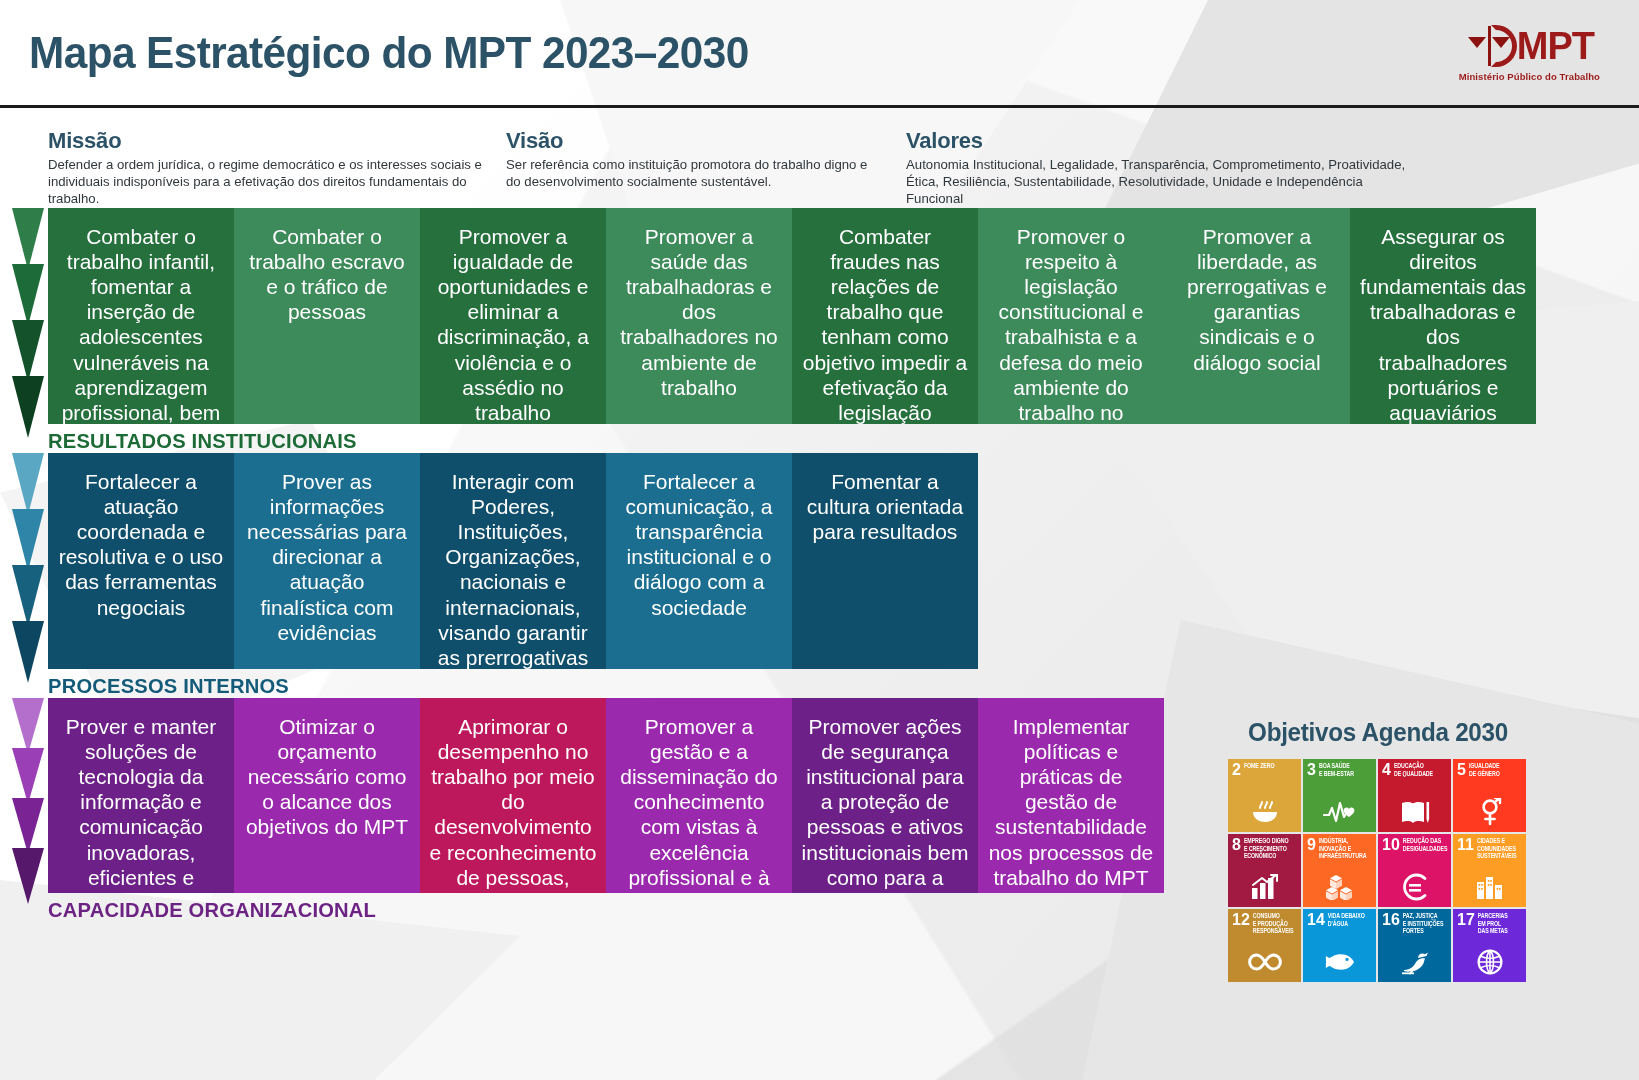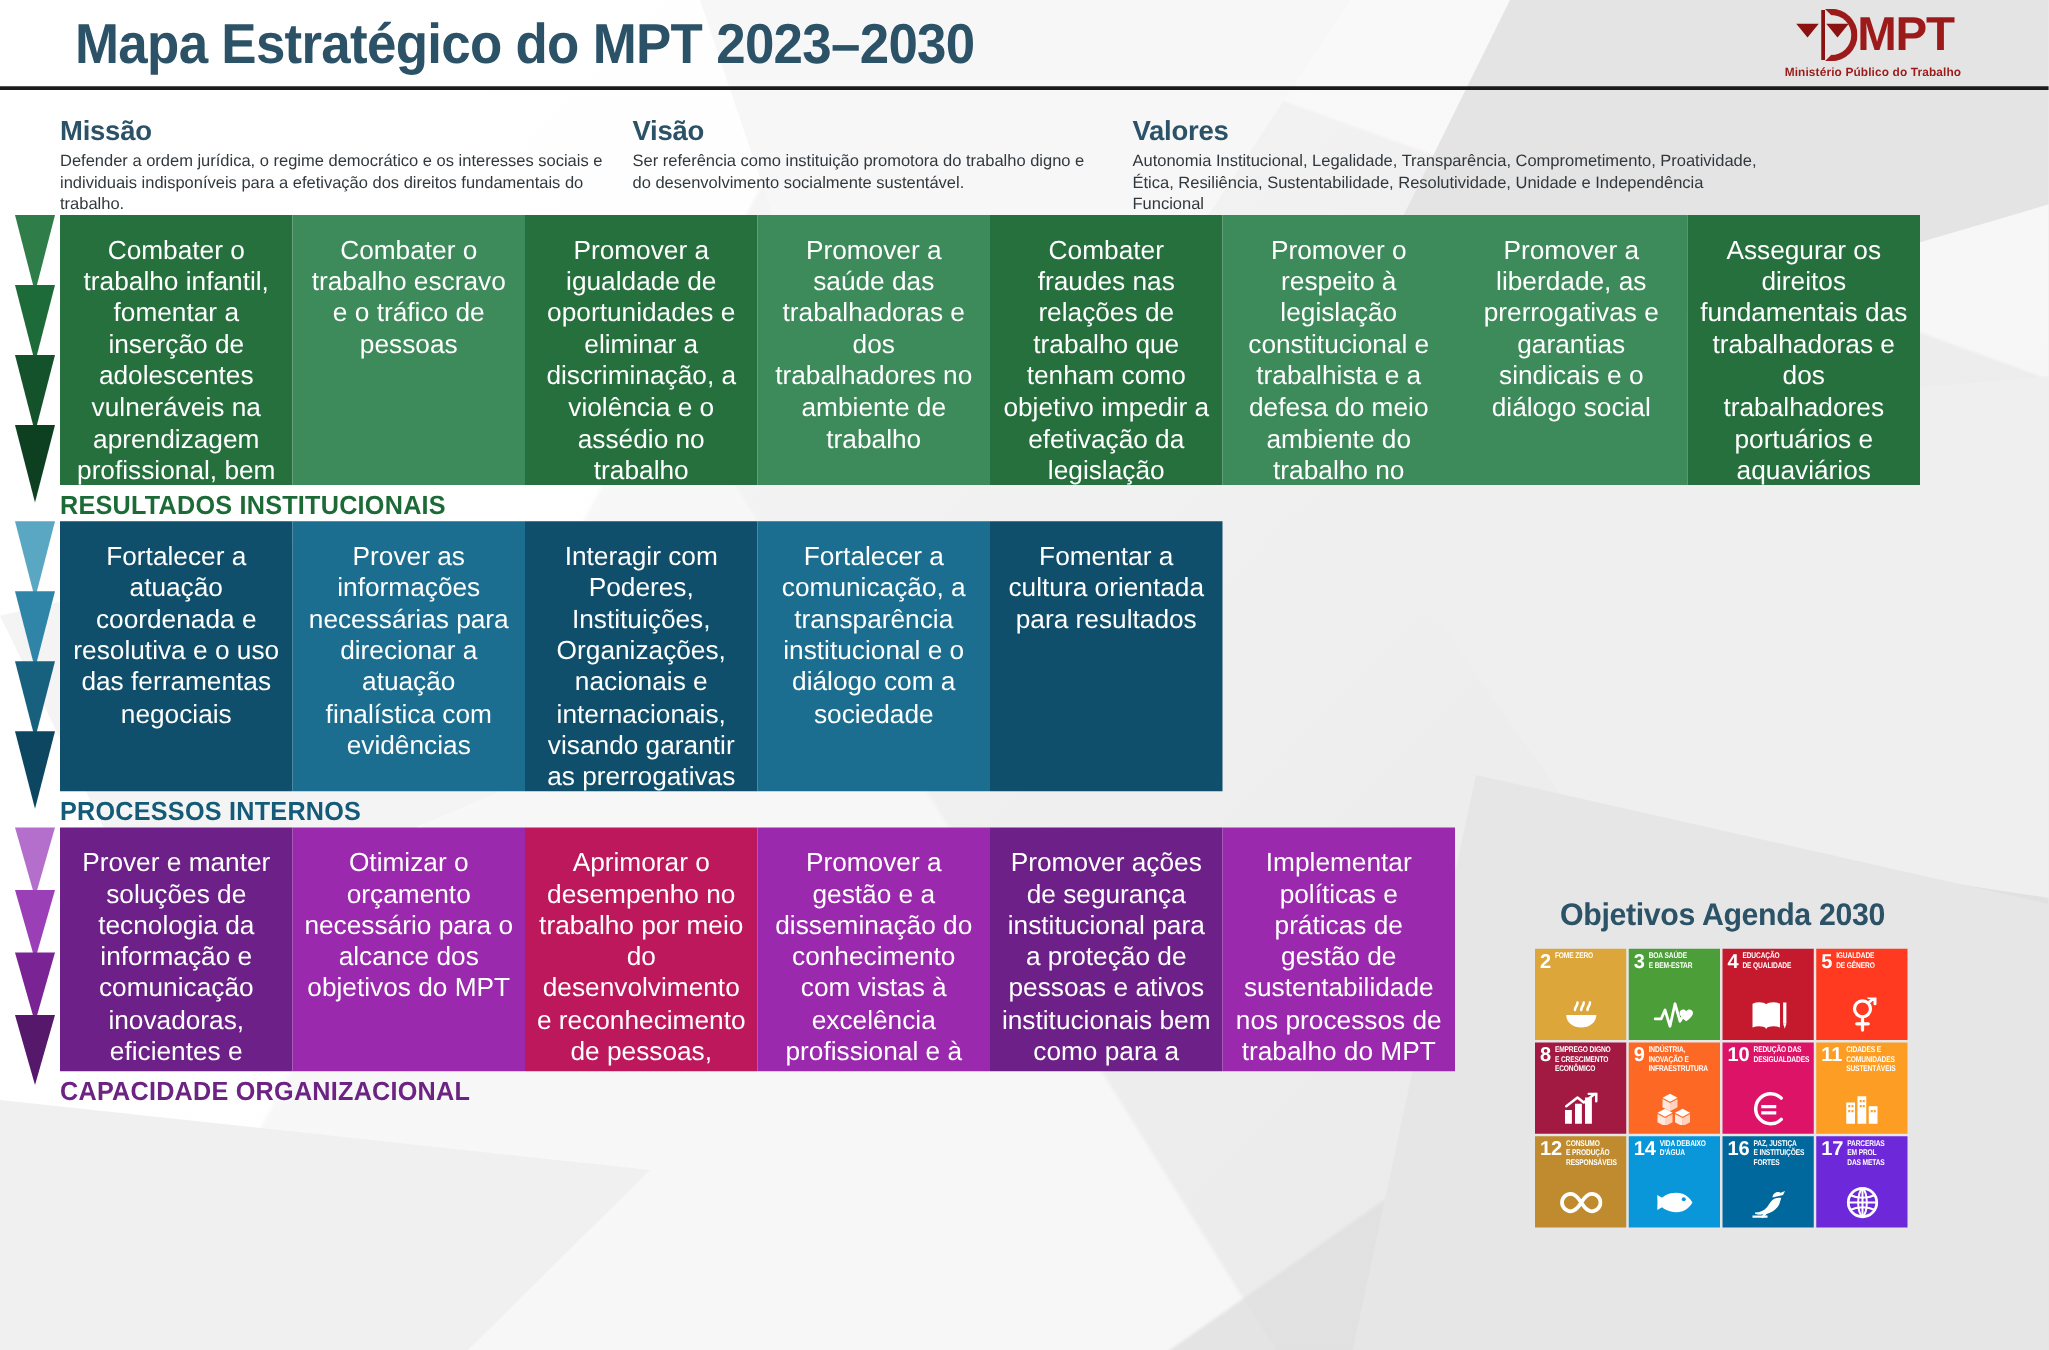--- a/index.html
+++ b/index.html
@@ -50,22 +50,22 @@
   .facet.f5 { top:420px; left:0px; width:420px; height:330px; background:#f4f4f4;
               clip-path: polygon(0 22%, 74% 0, 100% 62%, 30% 100%); }
   .facet.f6 { top:880px; left:0px; width:520px; height:200px; background:#f0f0f0;
               clip-path: polygon(0 0, 100% 28%, 72% 100%, 0 100%); }
 
   .page { position: relative; z-index: 2; width: 1639px; height: 1080px; }
 
   
   .header {
     position: relative;
-    height: 72px;
-    padding: 0 60px;
+    height: 108px;
+    padding: 0 29px;
     display: flex;
     align-items: center;
     justify-content: space-between;
     border-bottom: 3px solid #1b1b1b;
     gap: 41px;
   }
   .title {
     font-size: 45px;
     font-weight: bold;
     color: #2b5266;
@@ -304,21 +304,21 @@
       </div>
       <div class="band band-purple">
         <div class="chev-col">
           <div class="chev" style="border-top: 56px solid rgb(180, 110, 203);"></div>
           <div class="chev" style="border-top: 56px solid rgb(155, 63, 182);"></div>
           <div class="chev" style="border-top: 56px solid rgb(122, 35, 148);"></div>
           <div class="chev" style="border-top: 56px solid rgb(86, 24, 106);"></div>
         </div>
         <div class="band-row">
           <div class="card" style="background: rgb(109, 33, 136);"><span>Prover e manter soluções de tecnologia da informação e comunicação inovadoras, eficientes e eficazes</span></div>
-          <div class="card" style="background: rgb(155, 41, 173);"><span>Otimizar o orçamento necessário para o alcance dos objetivos do MPT</span></div>
+          <div class="card" style="background: rgb(155, 41, 173);"><span>Otimizar o orçamento necessário como o alcance dos objetivos do MPT</span></div>
           <div class="card" style="background: #be185d;"><span>Aprimorar o desempenho no trabalho por meio do desenvolvimento e reconhecimento de pessoas, promovendo bem-estar.</span></div>
           <div class="card" style="background: rgb(155, 41, 173);"><span>Promover a gestão e a disseminação do conhecimento com vistas à excelência profissional e à promoção da atuação do MPT</span></div>
           <div class="card" style="background: rgb(109, 33, 136);"><span>Promover ações de segurança institucional para a proteção de pessoas e ativos institucionais bem como para a identificação de oportunidades dentro do contexto de atuação do MPT</span></div>
           <div class="card" style="background: rgb(155, 41, 173);"><span>Implementar políticas e práticas de gestão de sustentabilidade nos processos de trabalho do MPT alinhadas à Agenda 2027</span></div>
         </div>
         <div class="band-label label-purple" style="color: rgb(108, 35, 131);">CAPACIDADE ORGANIZACIONAL</div>
       </div>
     </div>
 
   <div class="sdg-panel">

